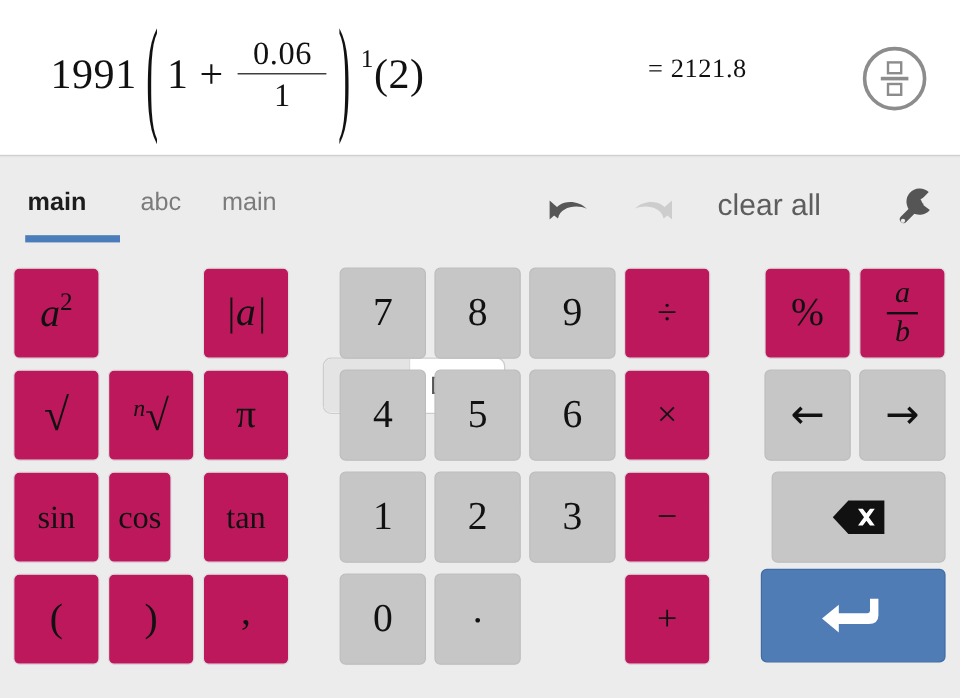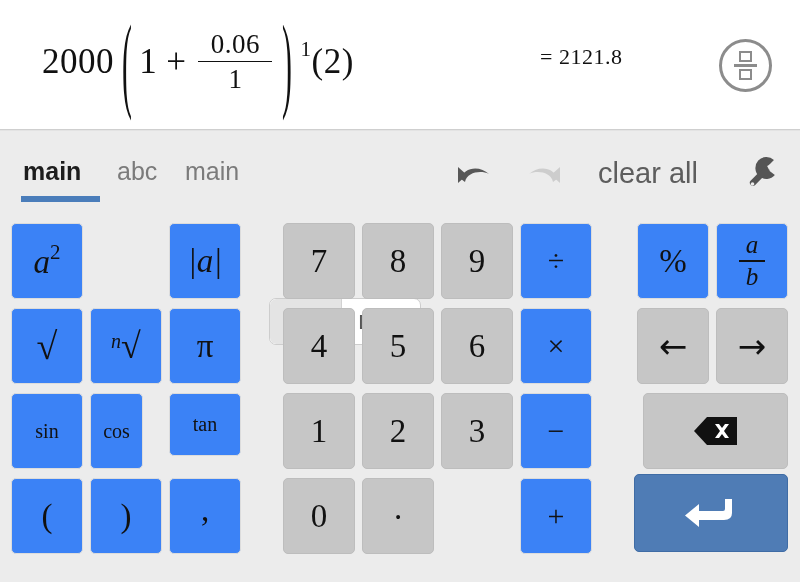--- a/index.html
+++ b/index.html
@@ -130,21 +130,21 @@
 
   
   #toolbar {
     position: relative;
     height: 92px;
   }
 
   .tab {
     position: absolute;
     top: 26px;
-    font-size: 25px;
+    font-size: 21px;
     color: #7b7b7b;
     cursor: pointer;
     font-family: "Liberation Sans", sans-serif;
   }
   .tab.active { color: #1d1d1d; font-weight: bold; }
   .tab-underline {
     position: absolute;
     height: 6px;
     background: #4a7dba;
     top: 65px;
@@ -191,21 +191,21 @@
     height: 44px;
     cursor: pointer;
   }
   #undo-btn { left: 444px; }
   #redo-btn { left: 520px; }
 
   #clear-all {
     position: absolute;
     left: 598px;
     top: 26px;
-    font-size: 29px;
+    font-size: 25px;
     color: #5d5d5d;
     cursor: pointer;
   }
 
   #settings-btn {
     position: absolute;
     left: 740px;
     top: 22px;
     width: 44px;
     height: 44px;
@@ -228,21 +228,21 @@
     align-items: center;
     justify-content: center;
     cursor: pointer;
     user-select: none;
     font-family: "Liberation Serif", serif;
     font-size: 33px;
     color: #111;
   }
 
   .key.white {
-    background: #3b82f6;
+    background: #be185d;
     border: 1px solid #dcdcdc;
   }
   .key.gray {
     background: #c6c6c6;
     border: 1px solid #bdbdbd;
   }
   .key.blue {
     background: #4f7cb5;
     border: 1px solid #3f6ca5;
   }
@@ -255,21 +255,21 @@
     position: relative;
     top: -2px;
   }
   .key .supnum {
     font-size: 21px;
     vertical-align: super;
     position: relative;
     top: -2px;
   }
   .key.sans { font-family: "Liberation Sans", sans-serif; font-size: 27px; }
-  .key.trig { font-size: 20px; }
+  .key.trig { font-size: 27px; }
   .key.opsym { font-size: 30px; }
 
   .kfrac {
     display: inline-flex;
     flex-direction: column;
     align-items: center;
     font-size: 25px;
     font-style: italic;
     line-height: 1.05;
   }
@@ -286,21 +286,21 @@
     color: #111;
     line-height: 1;
   }
 </style>
 </head>
 <body>
 
 <div id="display-area">
 
   <div id="expression">
-    <span class="coef">2000</span>
+    <span class="coef">1991</span>
     <span class="paren-big">(</span>
     <span class="inner-expr">
       <span>1</span>
       <span class="plus-sym">+</span>
       <span class="frac">
         <span class="num">0.06</span>
         <span class="bar"></span>
         <span class="den">1</span>
       </span>
     </span>
@@ -380,21 +380,21 @@
       </div>
       <div class="key white" style="left: 169px; top: 85px; width: 72px; height: 76px;">
         <span>π</span>
       </div>
       <div class="key white trig" style="left: 11px; top: 170px; width: 72px; height: 76px;">
         <span>sin</span>
       </div>
       <div class="key white trig" style="left: 90px; top: 170px; width: 53px; height: 76px;">
         <span>cos</span>
       </div>
-      <div class="key white trig" style="left: 169px; top: 170px; width: 72px; height: 63px; text-align: right;">
+      <div class="key white trig" style="left: 169px; top: 170px; width: 72px; height: 76px; text-align: right;">
         <span>tan</span>
       </div>
       <div class="key white" style="left: 11px; top: 255px; width: 72px; height: 76px;">
         <span>(</span>
       </div>
       <div class="key white" style="left: 90px; top: 255px; width: 72px; height: 76px;">
         <span>)</span>
       </div>
       <div class="key white" style="left: 169px; top: 255px; width: 72px; height: 76px;">
         <span style="position:relative;top:-6px;">,</span>

